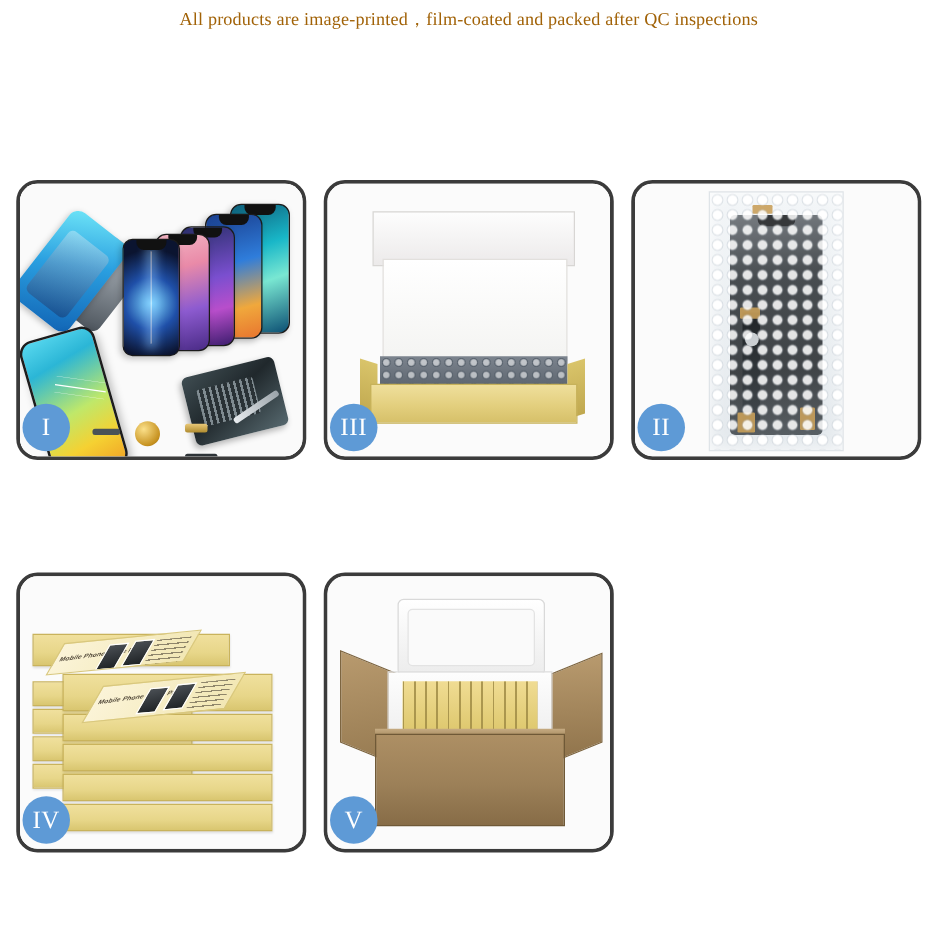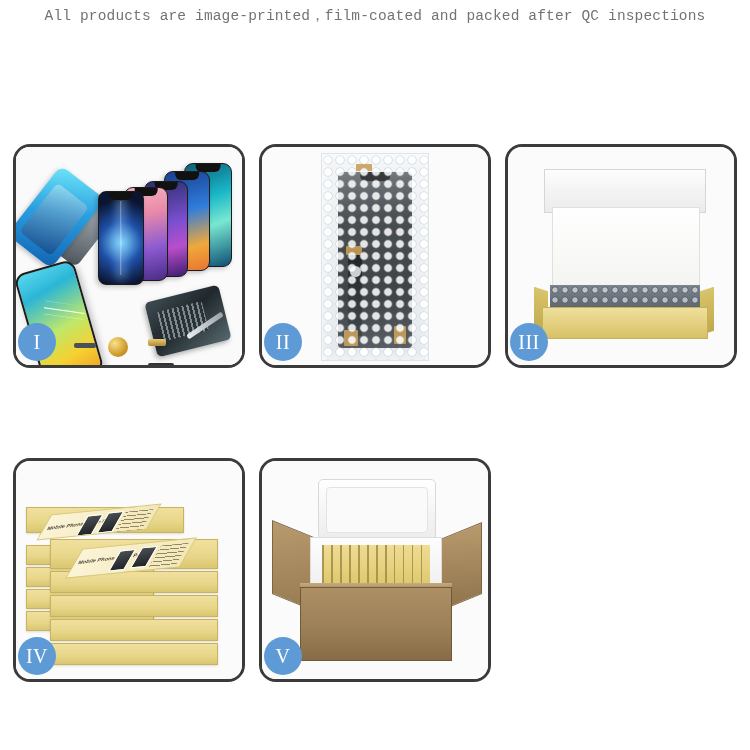--- a/index.html
+++ b/index.html
@@ -34,24 +34,24 @@
     font-size: 33px;
     font-weight: 400;
     letter-spacing: 1.6px;
     color: #181818;
     line-height: 40px;
     white-space: nowrap;
   }
 
   .page-subtitle {
     margin-top: 6px;
-    font-family: Liberation Mono, monospace;
+    font-family: Liberation Serif, serif;
     font-size: 14.5px;
     font-weight: 400;
-    color: #737373;
+    color: #a16207;
     letter-spacing: 0.15px;
     white-space: nowrap;
   }
 
   
   .grid {
     position: absolute;
     left: 13px;
     top: 144px;
     width: 724px;
@@ -425,46 +425,46 @@
         <div class="prt g" style="left:132px;top:192px; width:18px; height:7px;"></div>
 
         <div class="prt" style="left:132px;top:216px; width:26px; height:7px;"></div>
 
       </div>
       <div class="badge">I</div>
     </div>
 
     <div class="panel">
       <div class="panel-inner">
+        <div class="p3-box">
+          <div class="p3-lid-back"></div>
+          <div class="p3-liner"></div>
+          <div class="p3-bubble"></div>
+          <div class="p3-sideL"></div>
+          <div class="p3-sideR"></div>
+          <div class="p3-front"></div>
+        </div>
+      </div>
+      <div class="badge">III</div>
+    </div>
+
+    <div class="panel">
+      <div class="panel-inner">
         <div class="bubble-bag">
           <div class="bb-screen"></div>
           <div class="bb-flex"></div>
           <div class="bb-conn"></div>
           <div class="bb-tape" style="left:34px; top:10px; width:16px; height:7px;"></div>
           <div class="bb-tape" style="left:24px; top:92px; width:16px; height:9px;"></div>
           <div class="bb-tape" style="left:22px; top:176px; width:14px; height:16px;"></div>
           <div class="bb-tape" style="left:72px; top:172px; width:12px; height:18px;"></div>
           <div class="bb-overlay"></div>
         </div>
       </div>
       <div class="badge">II</div>
-    </div>
-
-    <div class="panel">
-      <div class="panel-inner">
-        <div class="p3-box">
-          <div class="p3-lid-back"></div>
-          <div class="p3-liner"></div>
-          <div class="p3-bubble"></div>
-          <div class="p3-sideL"></div>
-          <div class="p3-sideR"></div>
-          <div class="p3-front"></div>
-        </div>
-      </div>
-      <div class="badge">III</div>
     </div>
 
     <div class="panel">
       <div class="panel-inner">
         <div class="stack">
 
           <div class="sbox" style="left:4px;  top:66px;  width:128px; height:20px;"></div>
           <div class="sbox" style="left:4px;  top:88px;  width:128px; height:20px;"></div>
           <div class="sbox" style="left:4px;  top:110px; width:128px; height:20px;"></div>
           <div class="sbox" style="left:4px;  top:132px; width:128px; height:20px;"></div>

